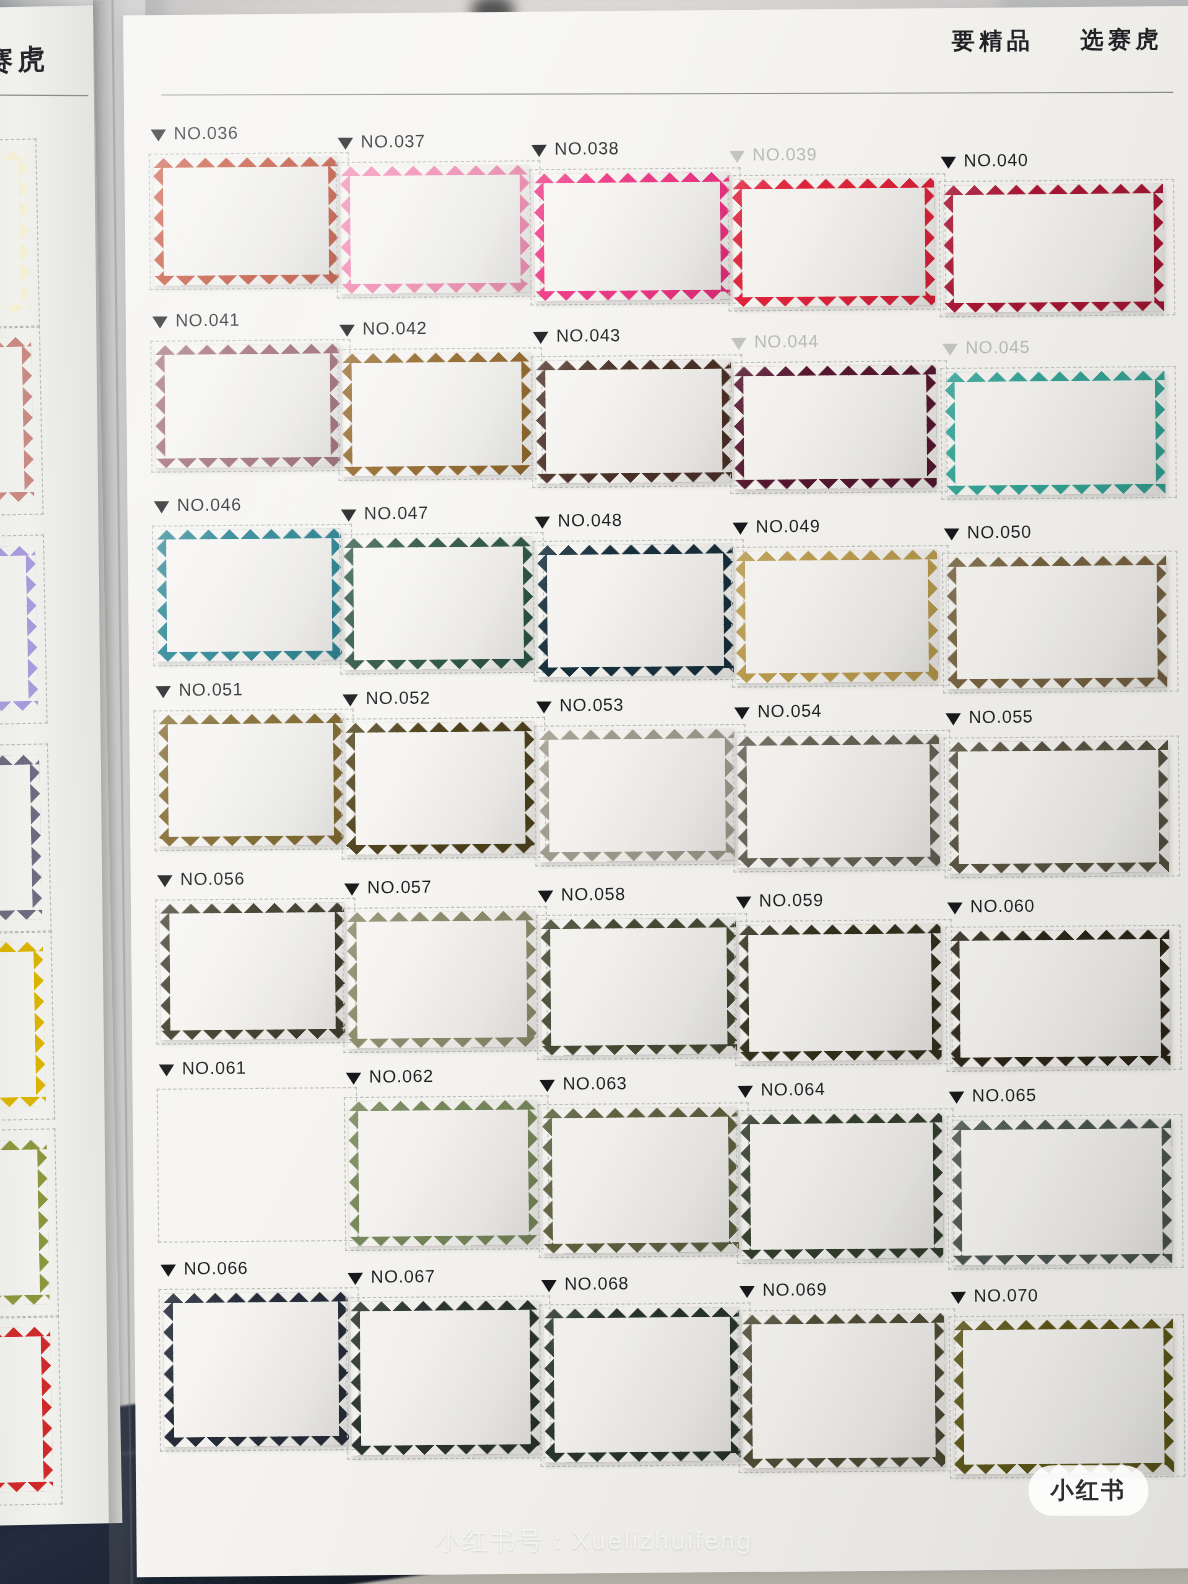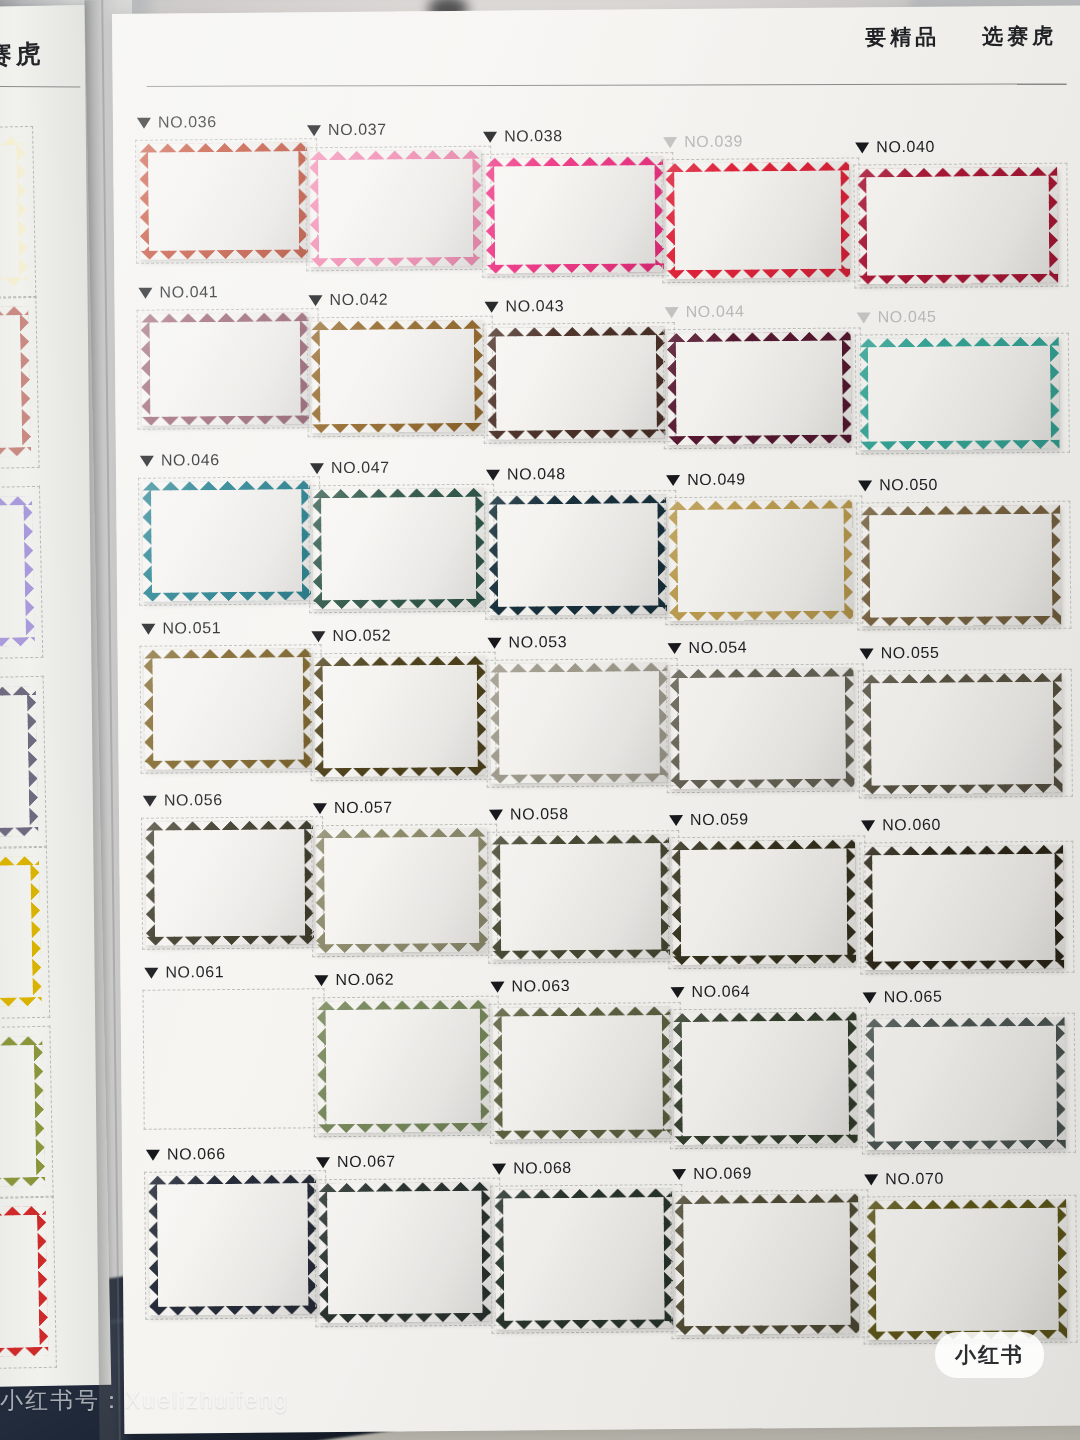--- a/index.html
+++ b/index.html
@@ -276,20 +276,21 @@
     font-weight: 700;
     letter-spacing: 2px;
     padding: 9px 20px;
     border-radius: 22px;
     white-space: nowrap;
   }
   .wm-bottom {
     position: absolute;
     left: 0; bottom: 24px;
     width: 100%;
+    text-align: center;
     color: rgba(255,255,255,.62);
     font-size: 23px;
     letter-spacing: 2px;
     white-space: nowrap;
     text-shadow: 0 1px 2px rgba(0,0,0,.12);
   }
 </style>
 </head>
 <body>
 

